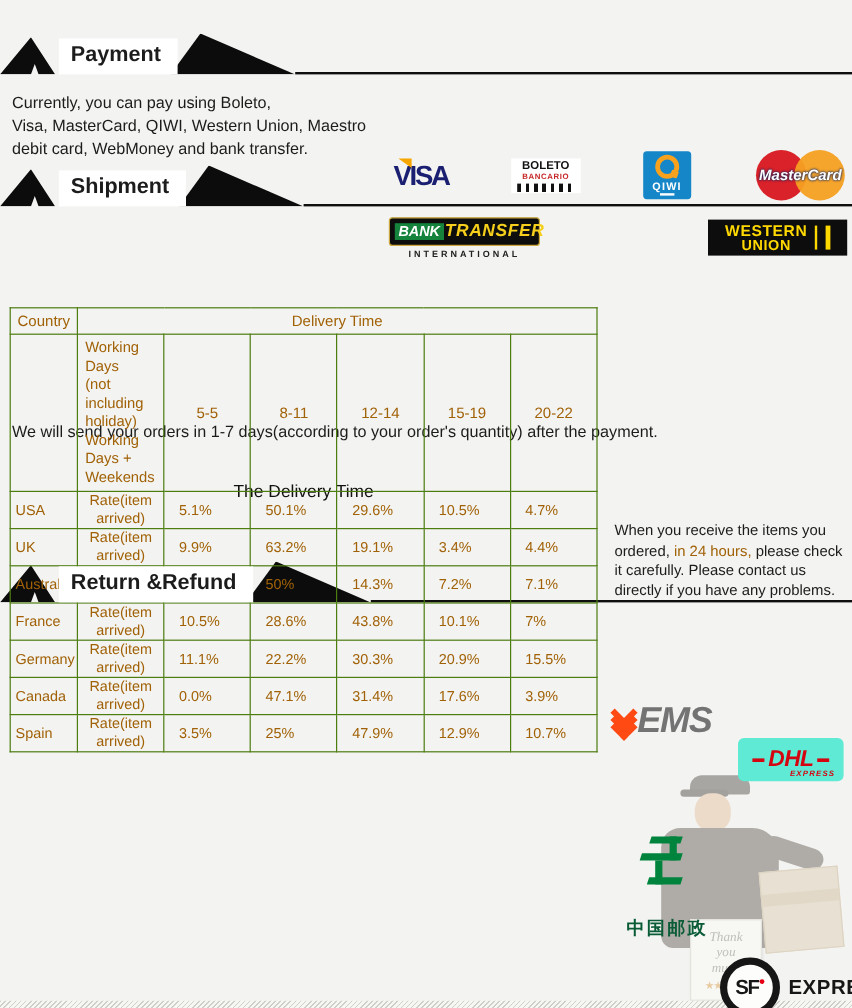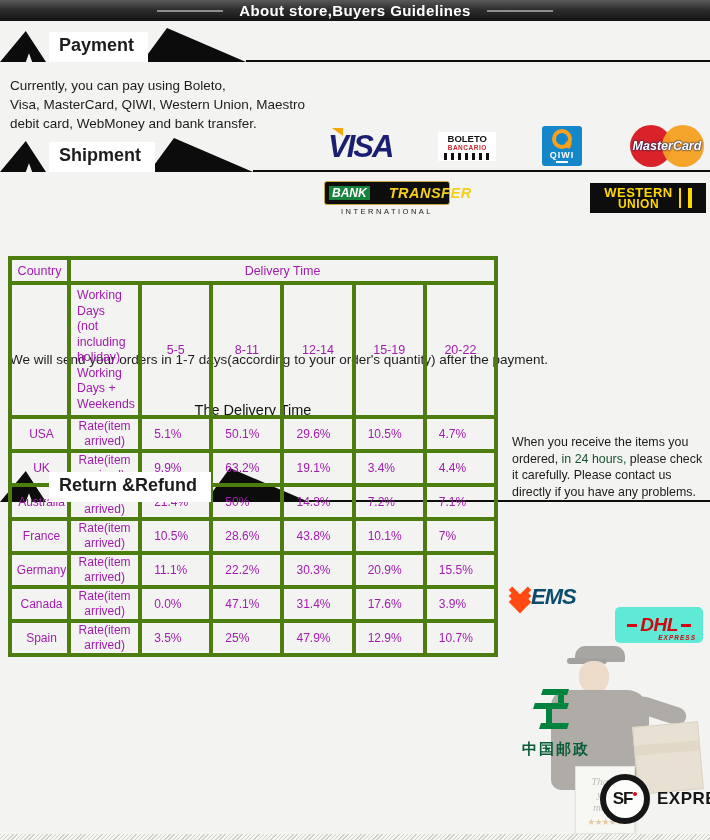--- a/index.html
+++ b/index.html
@@ -25,21 +25,21 @@
 
   .pre{white-space:pre-line;}
 
   
   .pay-desc{position:absolute;left:10px;top:76px;width:320px;font-size:13.5px;line-height:19px;}
   .pay-logos{position:absolute;left:324px;top:62px;width:382px;}
   .pl-row{display:flex;align-items:center;justify-content:space-between;}
   .pl-row.r1{height:54px;}
   .pl-row.r2{height:34px;margin-top:8px;}
 
-  .visa{position:relative;font-size:31px;font-weight:bold;font-style:italic;color:#1a1f71;
+  .visa{position:relative;font-size:23px;font-weight:bold;color:#1a1f71;
         letter-spacing:-2px;line-height:1;padding-left:4px;}
   .visa::before{content:"";position:absolute;left:8px;top:-3px;
         border-left:11px solid transparent;border-top:8px solid #f7a600;}
 
   .boleto{width:56px;text-align:center;background:#fff;padding:1px;}
   .bc-top{height:20px;background:repeating-linear-gradient(90deg,#111 0 2px,#fff 2px 3px,#111 3px 6px,#fff 6px 8px,#111 8px 9px,#fff 9px 12px);}
   .bo-name{font-size:9.5px;font-weight:800;color:#111;margin-top:1px;line-height:10px;}
   .bo-sub{font-size:6.5px;font-weight:700;color:#c62828;letter-spacing:.5px;line-height:8px;}
   .bc-bot{height:7px;width:84%;margin:1px auto 0;
           background:repeating-linear-gradient(90deg,#111 0 3px,#fff 3px 7px);}
@@ -54,82 +54,82 @@
 
   .mc{position:relative;width:78px;height:48px;}
   .mc .c1{position:absolute;left:2px;top:3px;width:42px;height:42px;border-radius:50%;background:#d9222a;}
   .mc .c2{position:absolute;right:2px;top:3px;width:42px;height:42px;border-radius:50%;background:#f6a021;opacity:.95;}
   .mc .mc-txt{position:absolute;left:0;right:0;top:17px;text-align:center;color:#fff;
         font-weight:bold;font-style:italic;font-size:12.5px;z-index:3;
         text-shadow:0 0 2px #12245e,0 0 2px #12245e;}
 
   .bt{width:126px;}
   .bt-top{height:24px;background:#0d0d0d;border:1px solid #caa83f;border-radius:3px;
-          display:flex;align-items:center;padding:0 4px;gap:19px;box-sizing:border-box;}
+          display:flex;align-items:center;padding:0 4px;gap:1px;box-sizing:border-box;}
   .bt-bank{background:#15833c;color:#fff;font-weight:800;font-style:italic;font-size:12px;padding:1px 3px;line-height:12px;}
   .bt-transfer{color:#f5cf1b;font-weight:800;font-style:italic;font-size:14.5px;letter-spacing:.5px;}
-  .bt-intl{font-size:7.5px;font-weight:normal;letter-spacing:2.5px;color:#222;text-align:center;margin-top:2px;}
+  .bt-intl{font-size:7.5px;font-weight:bold;letter-spacing:2.5px;color:#222;text-align:center;margin-top:2px;}
 
   .wu{width:116px;height:30px;background:#0d0d0d;display:flex;align-items:center;justify-content:center;}
   .wu-txt{color:#ffd800;font-weight:800;text-align:center;letter-spacing:.5px;}
   .wu-l1{font-size:13px;line-height:12px;}
   .wu-l2{font-size:12px;line-height:11px;}
   .wu-bars{width:7px;height:20px;border-left:2px solid #ffd800;border-right:4px solid #ffd800;margin-left:6px;}
 
   .wm{width:114px;height:30px;background:linear-gradient(#2e86d4,#0f5caa);border-radius:3px;
       display:flex;align-items:center;justify-content:center;gap:8px;}
   .wm-label{color:#fff;font-size:14.5px;}
   .wm-globe{width:17px;height:17px;border-radius:50%;border:1px solid #d6e8f8;background-color:#fff;
       background-image:repeating-linear-gradient(0deg,rgba(21,101,184,.85) 0 1px,transparent 1px 4px),
                        repeating-linear-gradient(90deg,rgba(21,101,184,.85) 0 1px,transparent 1px 4px);}
 
   
   .ship-intro{position:absolute;left:10px;top:199px;font-size:13.5px;}
   .tbl-title{position:absolute;left:8px;top:234px;width:490px;text-align:center;font-size:14.5px;color:#111;}
   table.dtable{position:absolute;left:8px;top:256px;width:490px;border-collapse:collapse;table-layout:fixed;}
-  .dtable th,.dtable td{border:4px solid #4d7c0f;font-weight:normal;font-size:12px;color:#a21caf;padding:0;}
+  .dtable th,.dtable td{border:1px solid #4d7c0f;font-weight:normal;font-size:12px;color:#a16207;padding:0;}
   .dtable th{font-size:12.5px;}
   .dtable .h1 th{height:21px;}
   .dtable .h2 th{height:56px;}
   .dtable .c-country{width:55px;}
   .dtable .c-working{width:165px;}
   .dtable .c-n1{width:57px;}.dtable .c-n2{width:53px;}.dtable .c-n3{width:55px;}
   .dtable .c-n4{width:58px;}.dtable .c-n5{width:47px;}
   .dtable .working-cell{text-align:left;padding:3px 6px;line-height:15.5px;font-size:12.3px;}
   .dtable tr.data td{height:16px;line-height:15px;}
-  .dtable td.country{text-align:center;padding-left:4px;}
+  .dtable td.country{text-align:left;padding-left:4px;}
   .dtable td.rate{text-align:center;}
   .dtable td.val{text-align:left;padding-left:12px;}
 
   .notice{position:absolute;left:512px;top:250px;width:196px;font-size:12.4px;line-height:16.5px;color:#1c1c1c;}
-  .notice .red{color:#14532d;}
+  .notice .red{color:#a16207;}
 
   .ems{position:absolute;left:512px;top:334px;display:flex;align-items:center;}
   .chevs{display:flex;flex-direction:column;margin-right:3px;margin-top:-2px;}
   .chev{width:11px;height:11px;border-left:5px solid #ff4a14;border-bottom:5px solid #ff4a14;
         transform:rotate(-45deg);}
   .chev + .chev{margin-top:-10px;}
-  .ems-txt{font-size:22px;font-weight:bold;font-style:italic;color:#0c4a6e;letter-spacing:-1px;}
+  .ems-txt{font-size:30px;font-weight:bold;font-style:italic;color:#737373;letter-spacing:-1px;}
 
   .dhl{position:absolute;left:615px;top:331px;width:88px;height:36px;background:#5eead4;border-radius:5px;
        display:flex;align-items:center;justify-content:center;}
   .dhl-dash{width:10px;height:3px;background:#d40511;margin:0 3px;}
   .dhl-txt{color:#d40511;font-style:italic;font-weight:800;font-size:19px;letter-spacing:-0.5px;}
   .dhl-sub{position:absolute;right:7px;bottom:2px;color:#d40511;font-style:italic;font-weight:700;
            font-size:6.5px;letter-spacing:1px;}
 
   .cpost{position:absolute;left:516px;top:377px;width:80px;text-align:center;}
   .cp-emblem{position:relative;width:44px;height:46px;margin:0 auto;}
   .cp-emblem span{position:absolute;background:#00843d;}
   .cp-b1{left:8px;top:0;width:26px;height:6px;transform:skewX(-18deg);}
   .cp-b2{left:24px;top:0;width:6px;height:20px;}
   .cp-b3{left:0;top:14px;width:34px;height:6px;transform:skewX(-18deg);}
   .cp-b4{left:12px;top:20px;width:6px;height:20px;}
   .cp-b5{left:6px;top:34px;width:28px;height:6px;transform:skewX(-18deg);}
-  .cp-name{margin-top:5px;font-size:15px;font-weight:bold;color:#0a5c36;letter-spacing:2px;}
+  .cp-name{margin-top:21px;font-size:15px;font-weight:bold;color:#0a5c36;letter-spacing:2px;}
 
   .sf{position:absolute;left:600px;top:392px;display:flex;align-items:center;}
   .sf-ring{width:38px;height:38px;border-radius:50%;border:6px solid #161616;display:flex;
            align-items:center;justify-content:center;background:#fdfdfc;}
   .sf-txt{font-size:17px;font-weight:800;color:#161616;letter-spacing:-1px;}
   .sf-dot{display:inline-block;width:4px;height:4px;background:#e60012;border-radius:50%;
           vertical-align:top;margin:3px 0 0 1px;}
   .sf-express{font-size:17px;font-weight:800;color:#161616;margin-left:7px;letter-spacing:.5px;}
 
   
@@ -154,25 +154,20 @@
   .hatch{position:absolute;left:0;right:0;bottom:0;height:6px;
          background:repeating-linear-gradient(135deg,#cfcfca 0 1px,#f6f6f3 1px 3px);}
 
   .z1{position:relative;z-index:1;}
 </style>
 </head>
 <body>
 
 <div class="page">
 
-  <div class="titlebar">
-    <span class="dash"></span>
-    <span class="title">About store,Buyers Guidelines</span>
-    <span class="dash"></span>
-  </div>
 
   <div class="sec" style="top:26px;">
     <span class="tri-l"></span>
     <span class="label">Payment</span>
     <span class="tri-r"></span>
     <span class="line"></span>
   </div>
 
   <div class="pay-desc pre z1">Currently, you can pay using Boleto,
 Visa, MasterCard, QIWI, Western Union, Maestro

